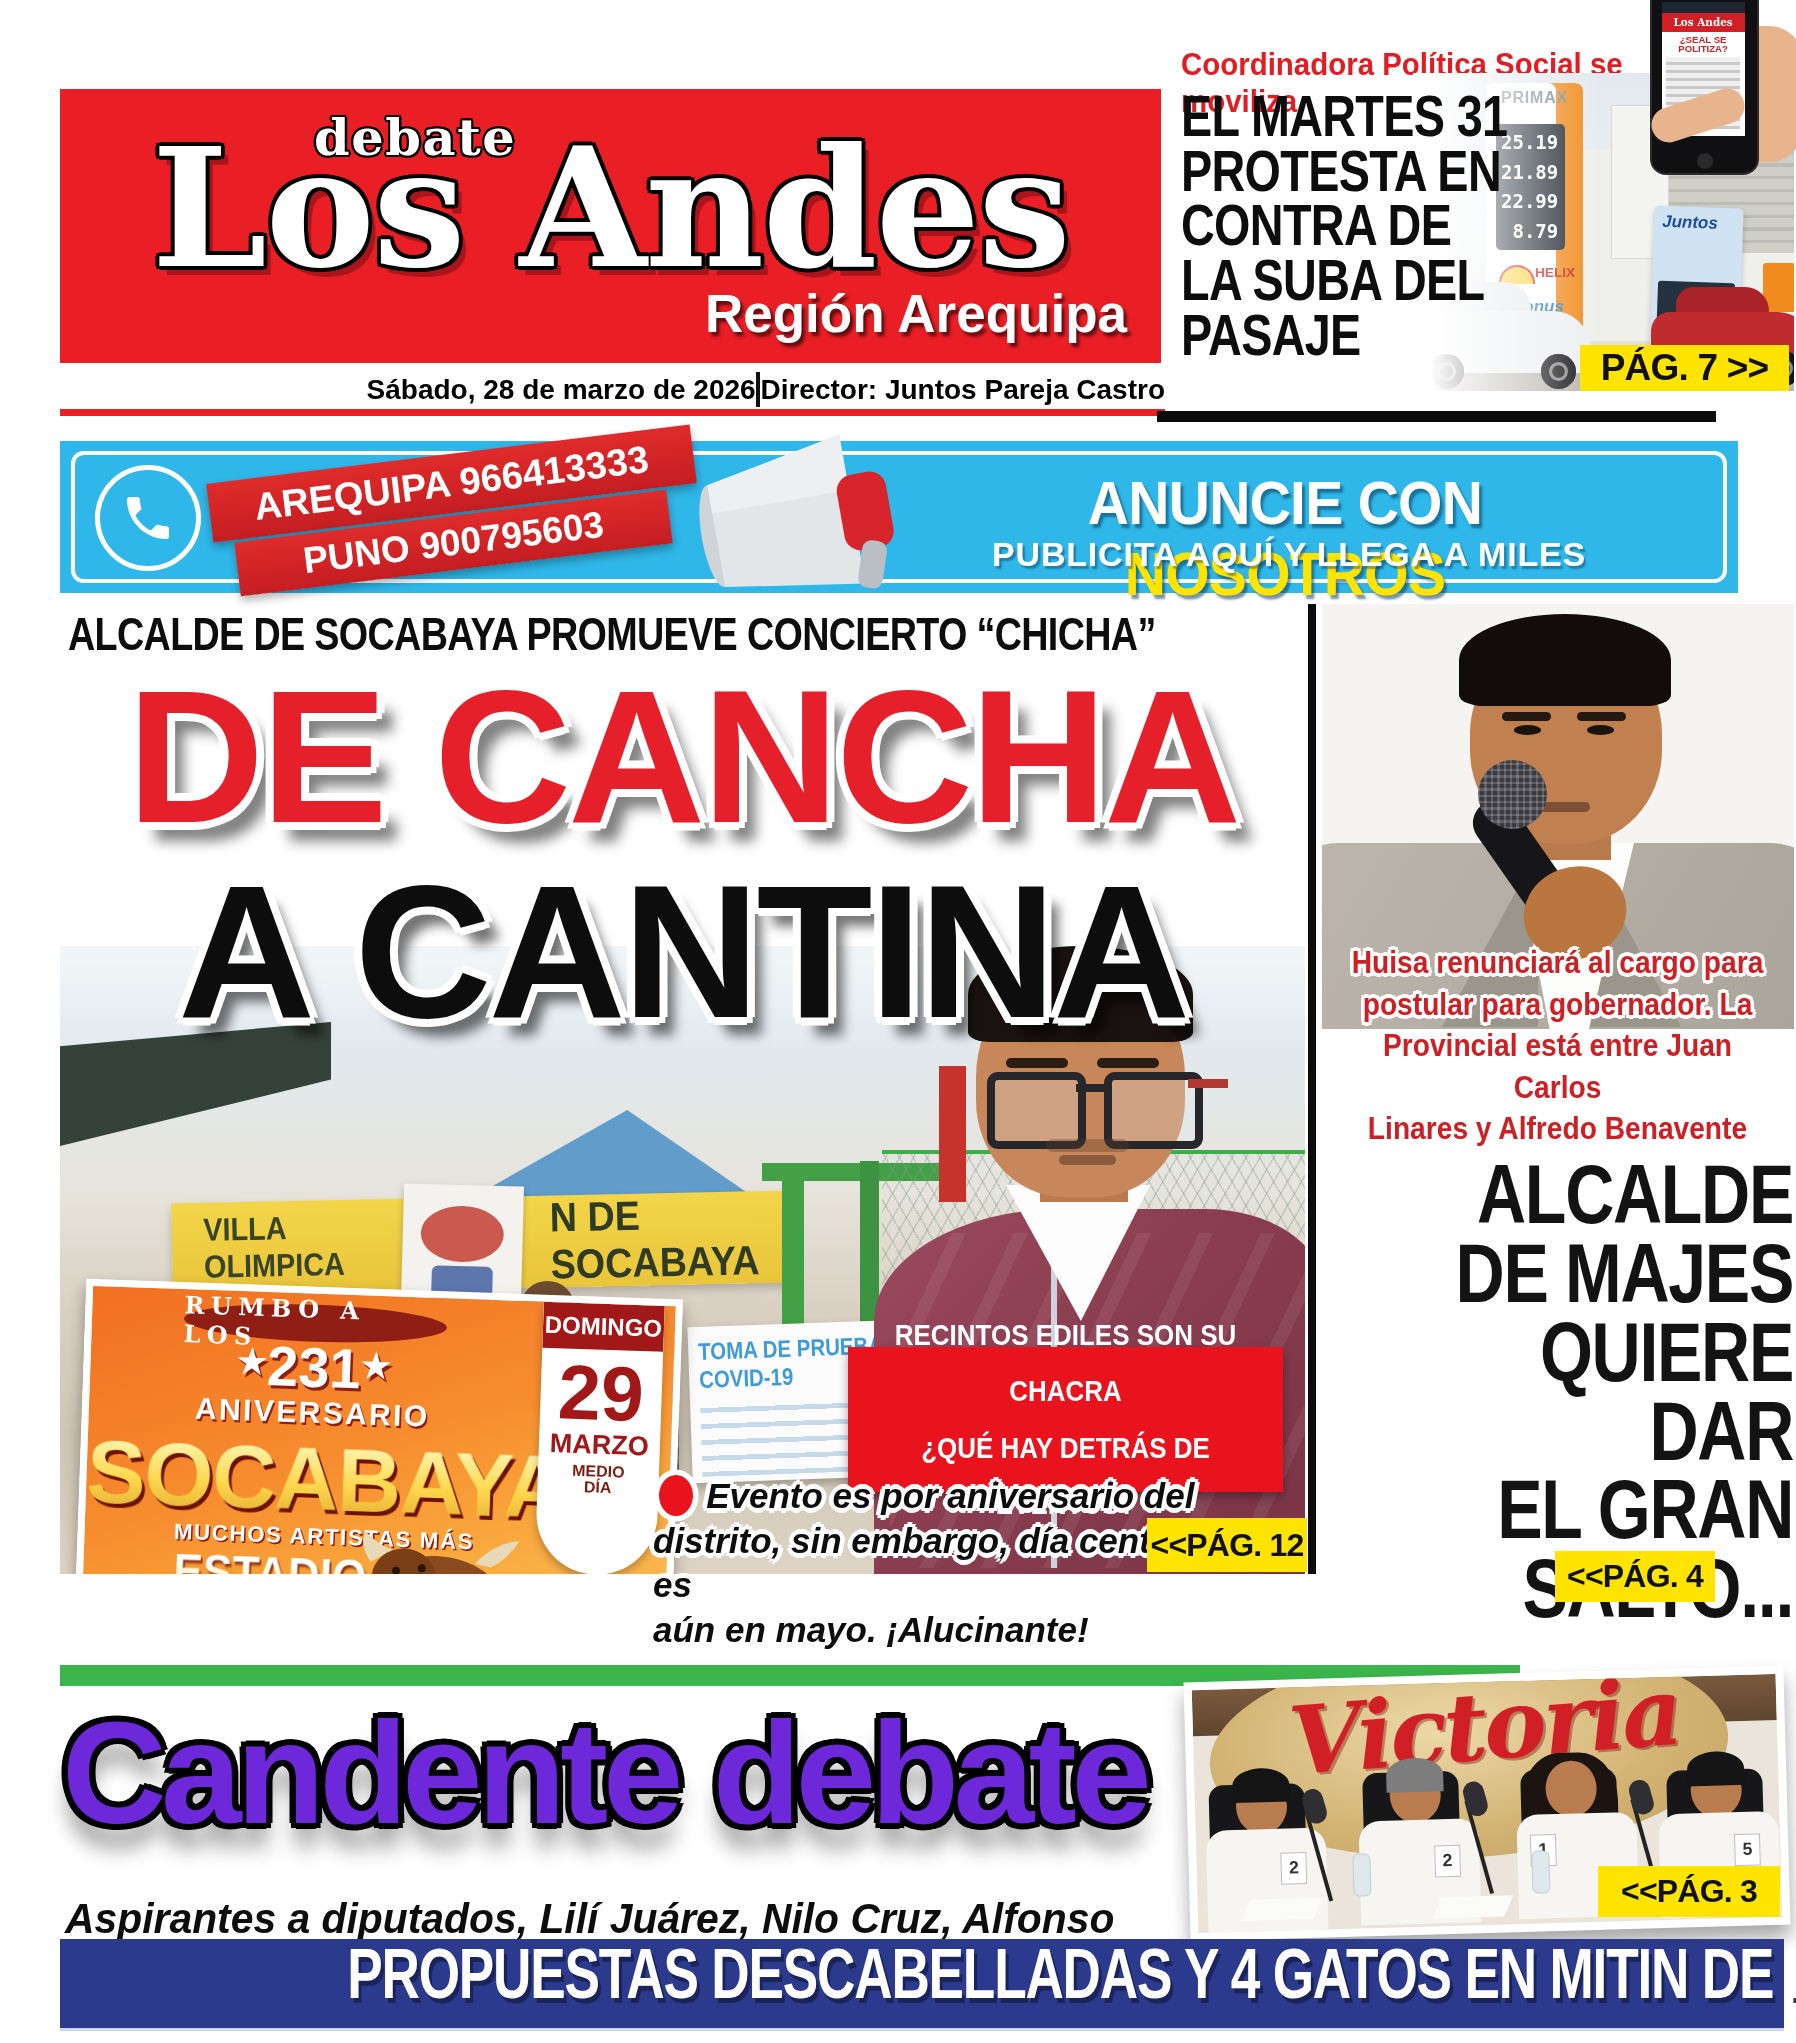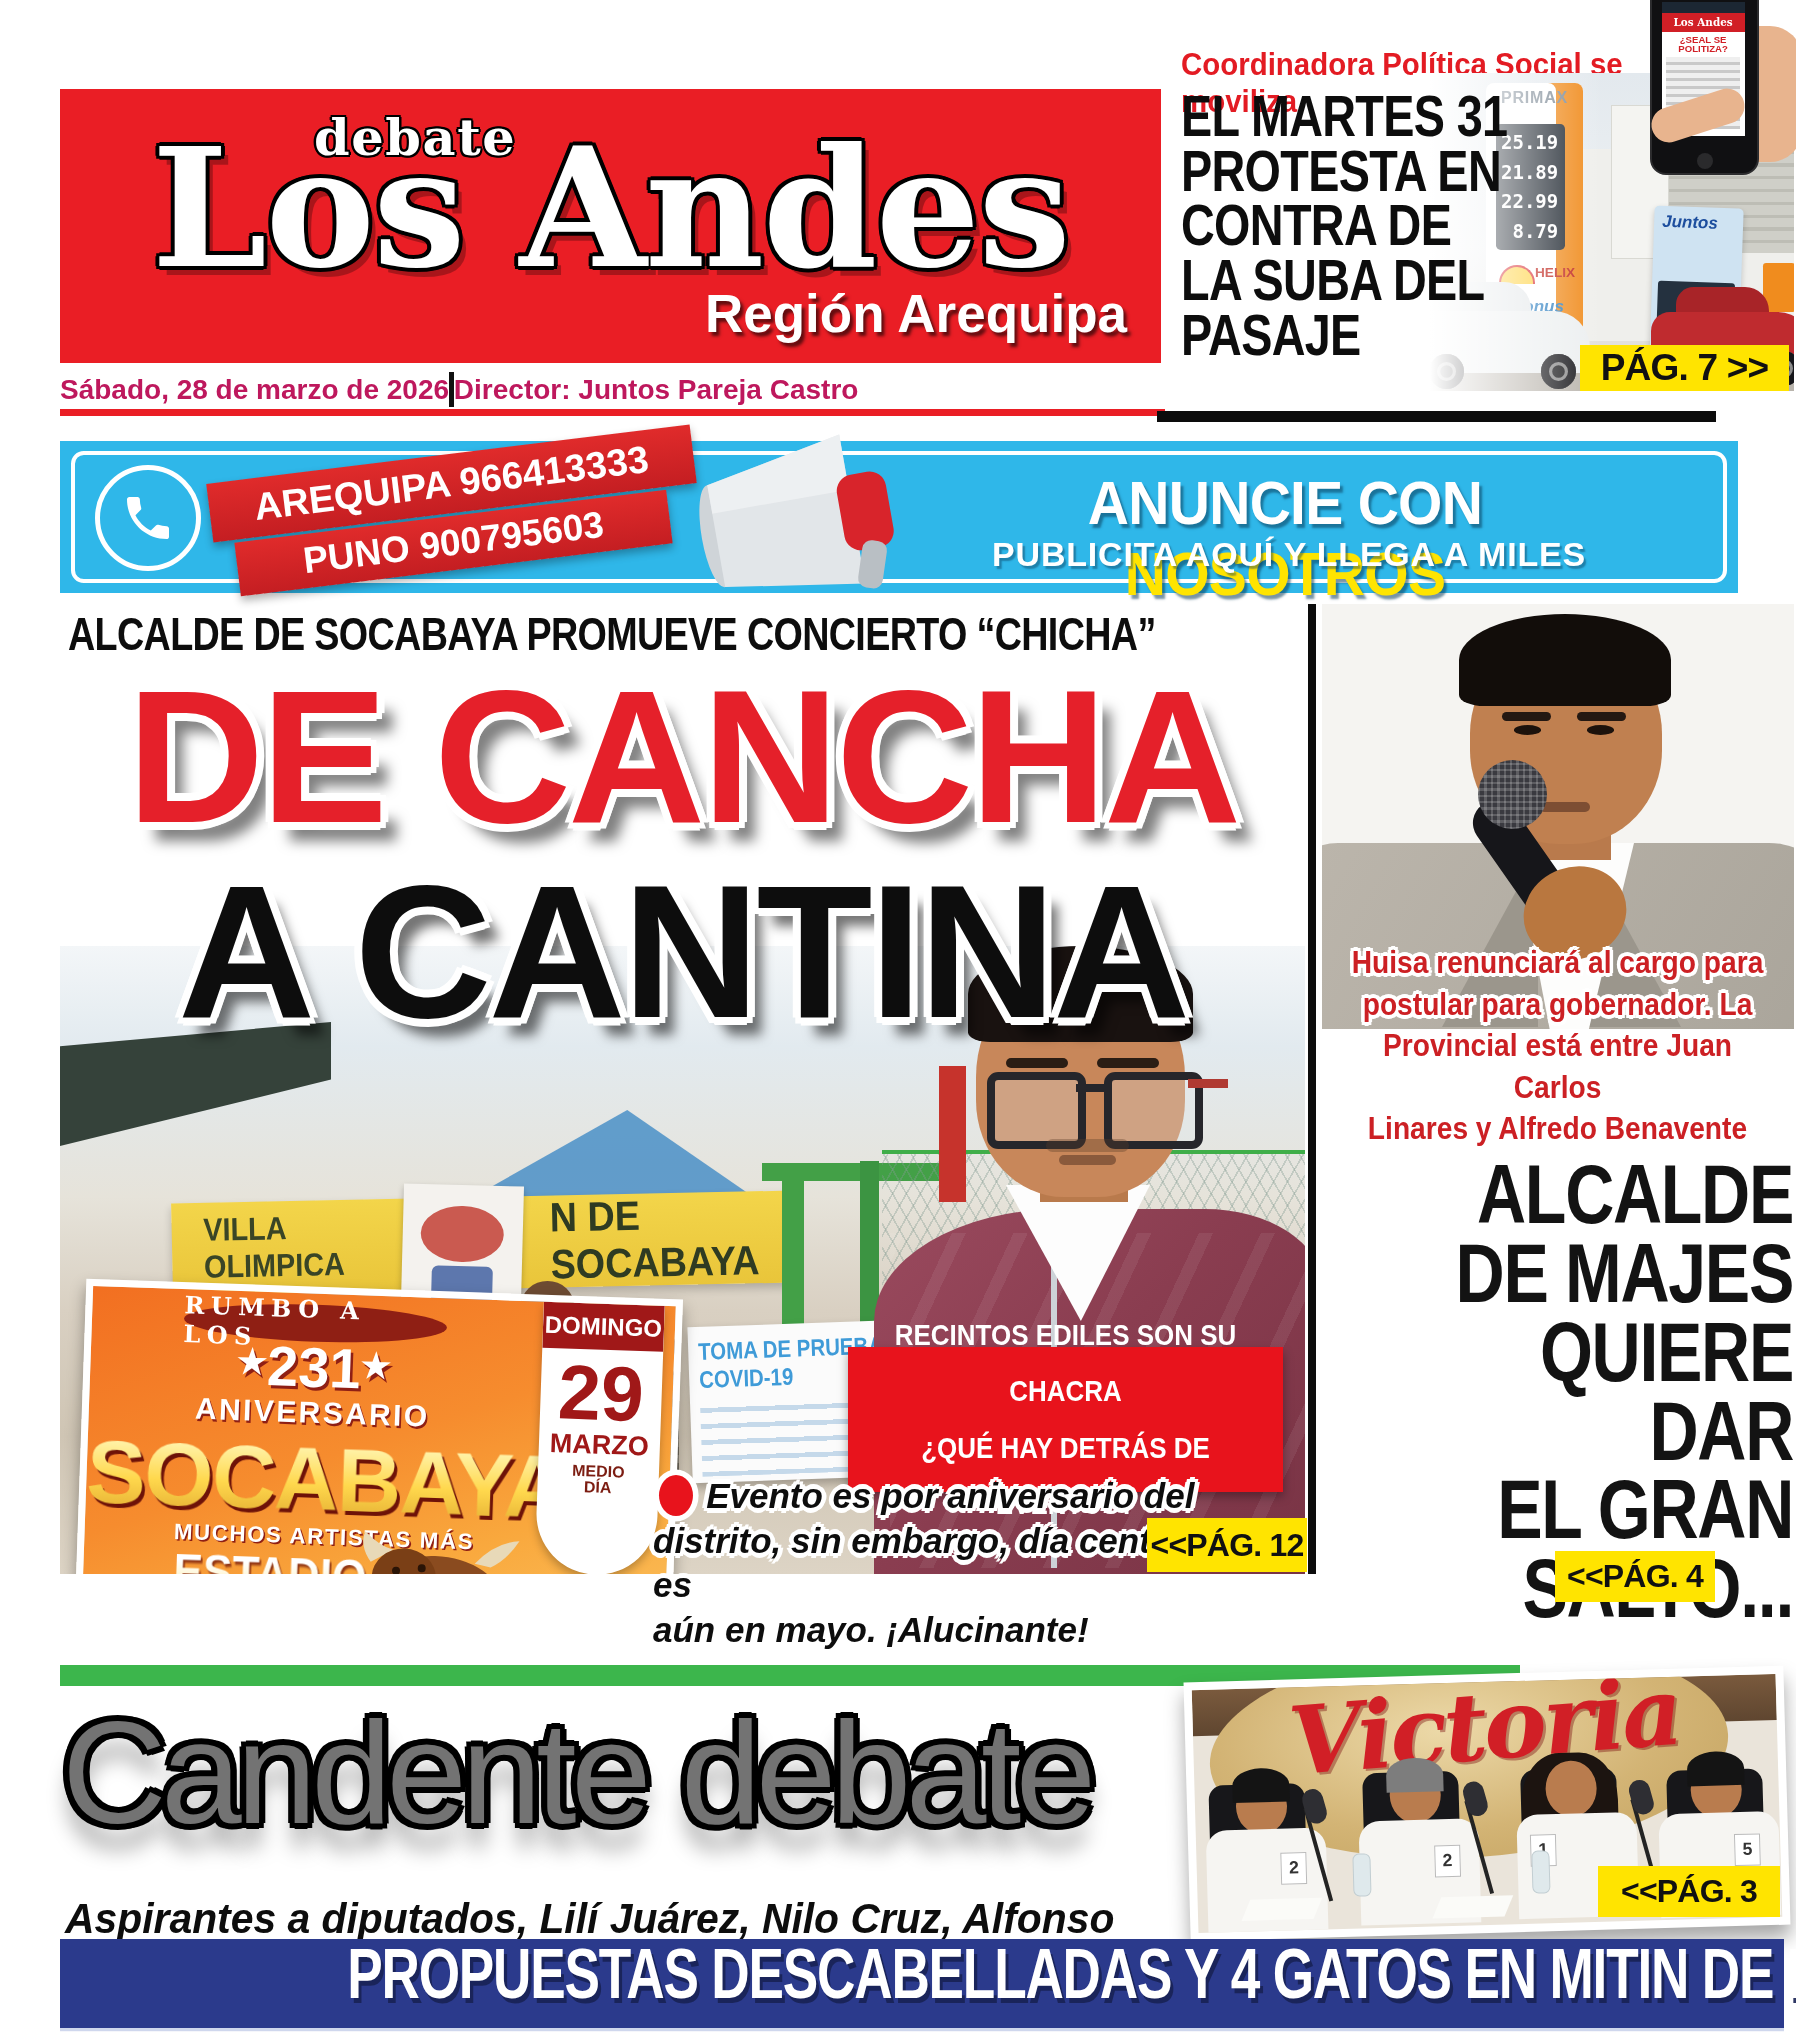--- a/index.html
+++ b/index.html
@@ -19,21 +19,21 @@
     font-size:51px;color:#fff;letter-spacing:1.6px;
     text-shadow:-2.4px 0 0 #000,2.4px 0 0 #000,0 -2.4px 0 #000,0 2.4px 0 #000,
     -1.6px -1.6px 0 #000,1.6px -1.6px 0 #000,-1.6px 1.6px 0 #000,1.6px 1.6px 0 #000;}
   .logo-title{left:0;top:38px;width:100%;text-align:center;font-family:"DejaVu Serif",serif;
     font-weight:bold;font-size:164px;line-height:1;color:#fff;letter-spacing:-1.6px;
     text-shadow:-4px 0 0 #000,4px 0 0 #000,0 -4px 0 #000,0 4px 0 #000,
     -3.2px -3.2px 0 #000,3.2px -3.2px 0 #000,-3.2px 3.2px 0 #000,3.2px 3.2px 0 #000,7.2px 8.8px 0 rgba(0,0,0,.28);}
   .logo-region{right:34px;bottom:19px;font-size:53px;font-weight:900;color:#fff;
     text-shadow:3.2px 4px 3.2px rgba(0,0,0,.6);}
   .dateline{left:60px;top:372px;width:1105px;height:35px;display:flex;align-items:center;
-    justify-content:flex-start;font-size:28px;font-weight:bold;color:#be185d;}
+    justify-content:flex-end;font-size:28px;font-weight:bold;color:#000000;}
   .date-sep{width:2.4px;height:35px;background:#101010;}
   .red-rule{left:60px;top:409px;width:1105px;height:7.2px;background:#ea1e25;}
   .black-rule{left:1157px;top:411px;width:559px;height:11.2px;background:#0c0c0c;}
 
   
   .ts-kicker{left:1181px;top:46px;width:607px;font-size:32px;font-weight:900;color:#e31b23;
     transform:scaleX(.92);transform-origin:left;}
   .ts-headline{left:1181px;top:89px;width:399px;font-size:57px;font-weight:900;color:#0d0d0d;
     line-height:.96;letter-spacing:-0.8px;white-space:pre-line;transform:scaleX(.82);
     transform-origin:left top;z-index:4;}
@@ -254,21 +254,21 @@
     transform:rotate(-20deg);}
   .r-caption{left:1323px;top:942px;width:469px;text-align:center;font-size:32px;font-weight:900;
     color:#cc2024;line-height:1.3;white-space:pre-line;z-index:6;transform:scaleX(.88);}
   .r-headline{left:1322px;top:1156px;width:471px;text-align:right;font-size:83px;font-weight:900;
     color:#131313;line-height:.95;letter-spacing:-1.6px;white-space:pre-line;
     transform:scaleX(.82);transform-origin:right top;}
   .pag4{left:1555px;top:1551px;width:160px;height:51px;font-size:32px;}
 
   
   .green-bar{left:60px;top:1665px;width:1460px;height:21px;background:#3cb64c;}
-  .d-headline{left:62px;top:1686px;width:1173px;font-size:145px;font-weight:400;color:#737373;
+  .d-headline{left:62px;top:1686px;width:1173px;font-size:145px;font-weight:700;color:#6d28d9;
     letter-spacing:-5.6px;line-height:1.2;
     text-shadow:-6.4px 0 0 #000,6.4px 0 0 #000,0 -6.4px 0 #000,0 6.4px 0 #000,
     -4.8px -4.8px 0 #000,4.8px -4.8px 0 #000,-4.8px 4.8px 0 #000,4.8px 4.8px 0 #000,
     0 24px 21px rgba(0,0,0,.4);}
   .d-subhead{left:65px;top:1893px;width:1133px;font-size:43px;font-weight:bold;font-style:italic;
     color:#0d0d0d;line-height:1.18;white-space:pre-line;transform:scaleX(.95);transform-origin:left;}
   .vic-photo{left:1187px;top:1674px;width:600px;height:259px;background:#fff;padding:8px;
     box-sizing:border-box;transform:rotate(-1.6deg);box-shadow:0 12.8px 19px rgba(0,0,0,.35);z-index:3;}
   .vic-scene{position:relative;width:100%;height:100%;overflow:hidden;background:#eae4da;}
   .vic-gold{left:16px;top:-40px;width:519px;height:215px;border-radius:50%;transform:rotate(-2deg);

